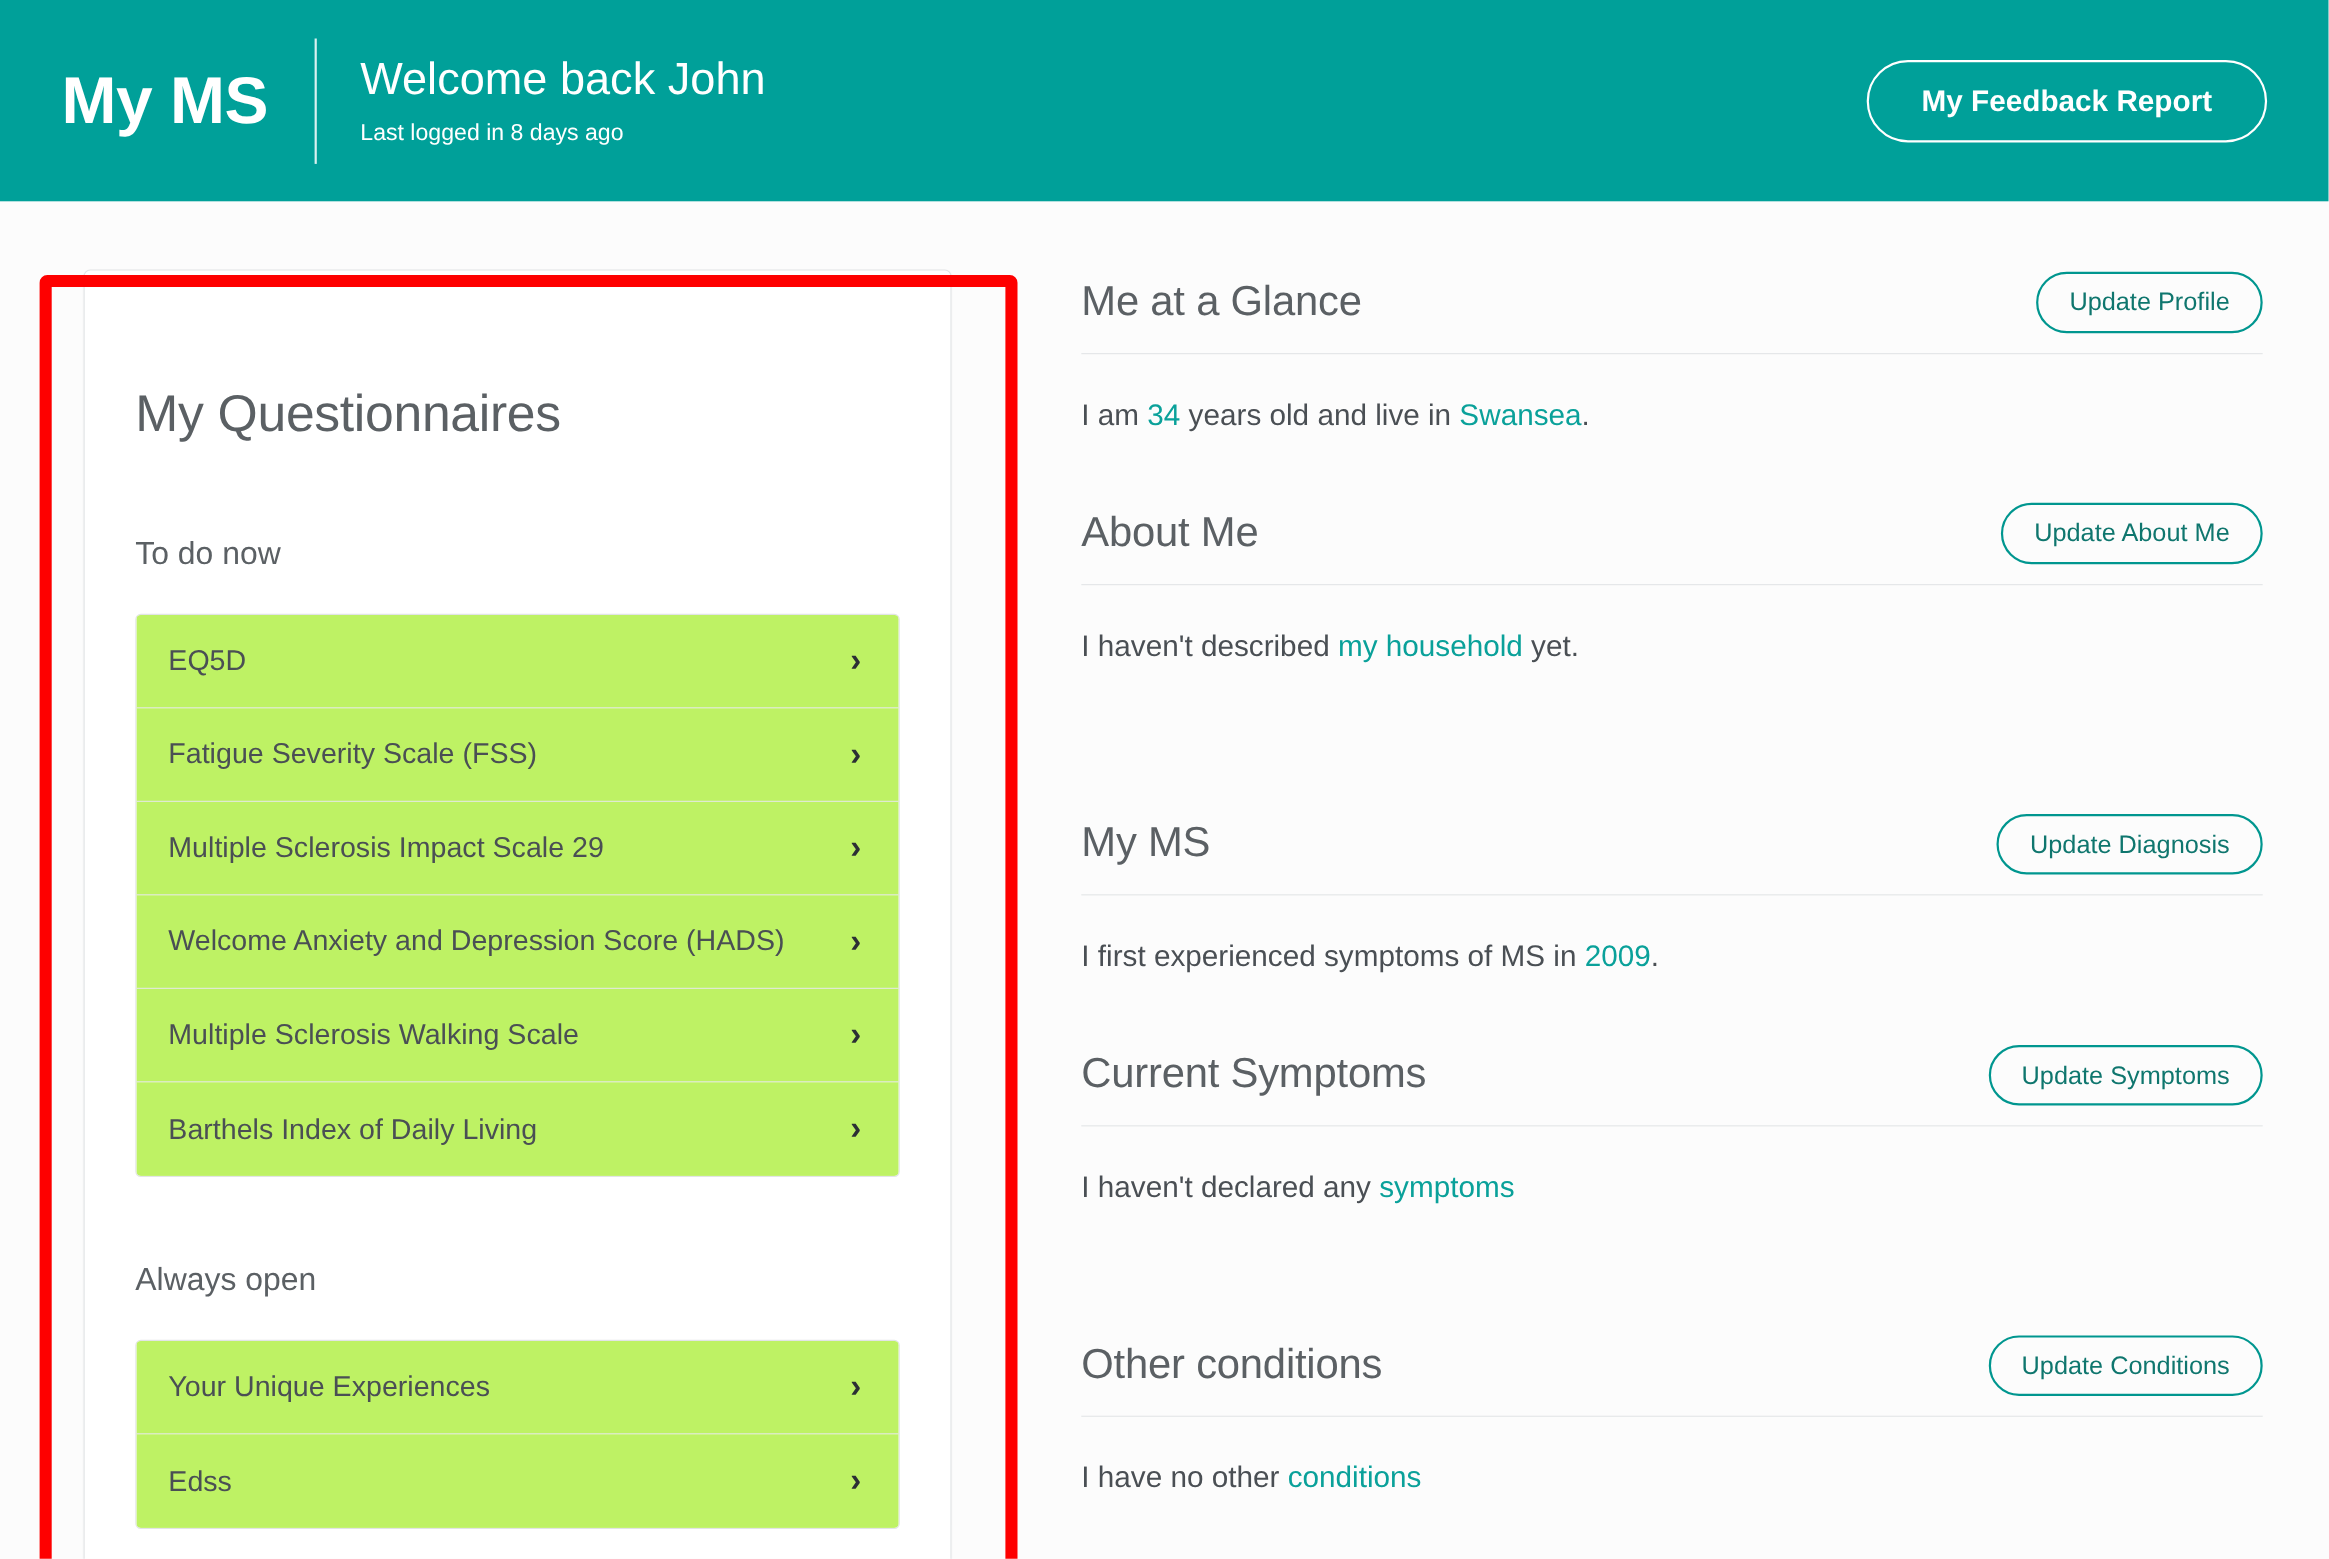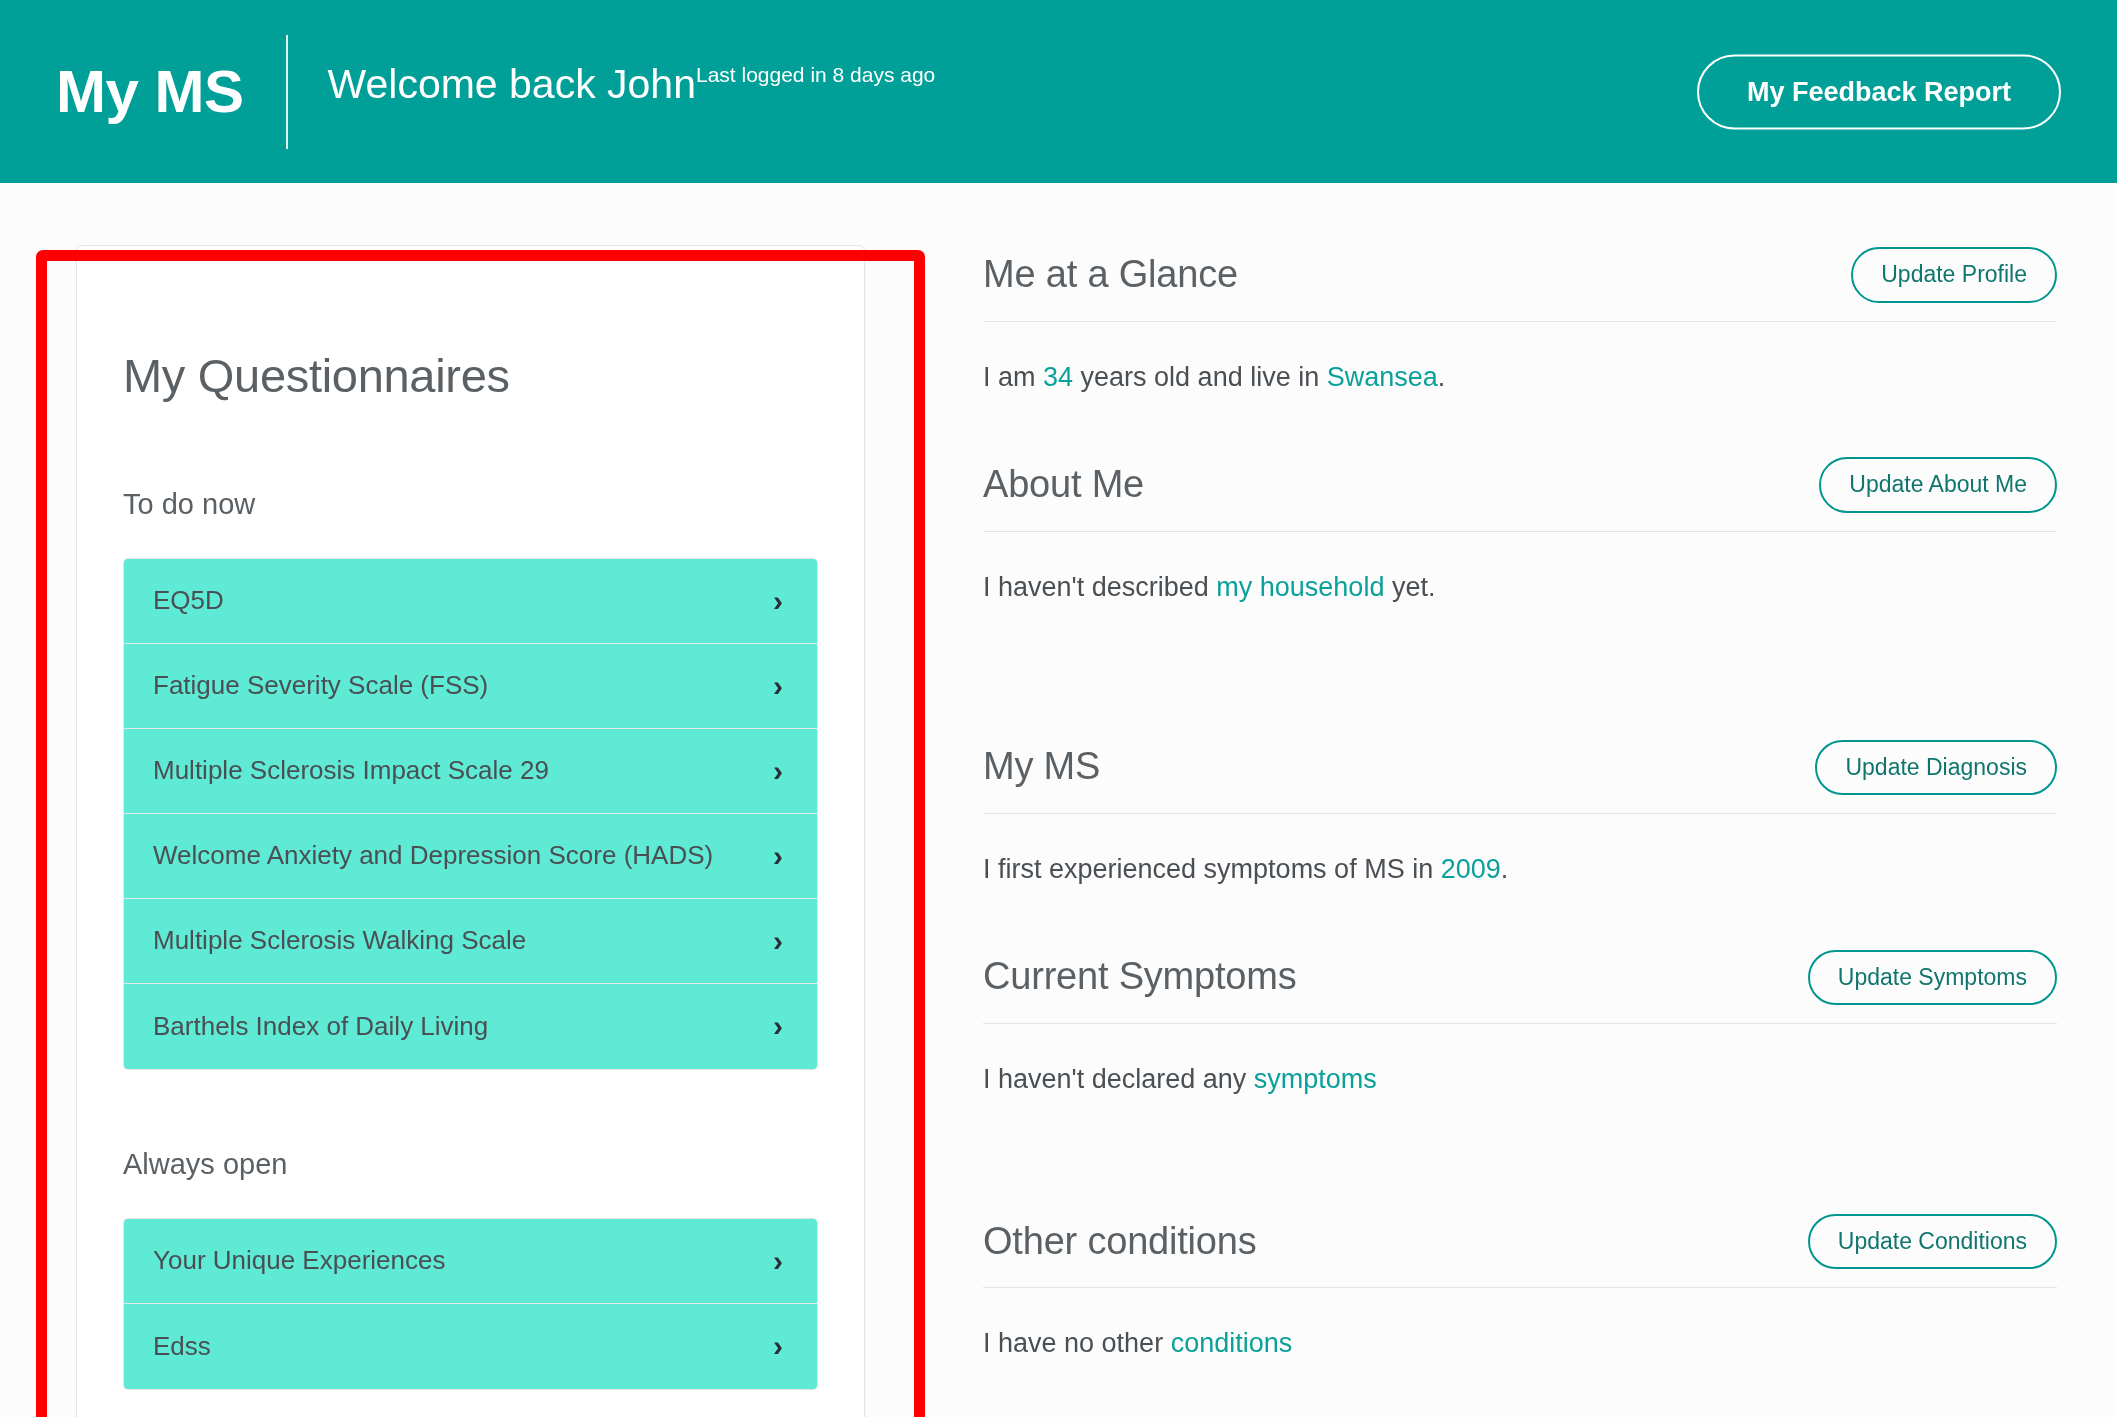--- a/index.html
+++ b/index.html
@@ -39,21 +39,21 @@
   .header-divider {
     width: 2px;
     height: 114px;
     background: rgba(255,255,255,0.85);
     flex: 0 0 auto;
   }
 
   .welcome-block {
     padding-left: 40px;
     display: flex;
-    flex-direction: row;
+    flex-direction: column;
     justify-content: center;
   }
 
   .welcome-title {
     font-size: 41px;
     font-weight: 400;
     color: #ffffff;
     line-height: 1.1;
     margin-bottom: 14px;
   }
@@ -144,21 +144,21 @@
   }
 
   .q-item {
     display: flex;
     align-items: center;
     justify-content: space-between;
     height: 85px;
     padding: 0 30px 0 29px;
     border-bottom: 1px solid #e6e8ea;
     cursor: pointer;
-    background: #5eead4;
+    background: #bef264;
   }
 
   .q-item:last-child { border-bottom: none; }
 
   .q-item-label {
     font-size: 26px;
     font-weight: 400;
     color: #4a4f54;
     line-height: 1.2;
   }

